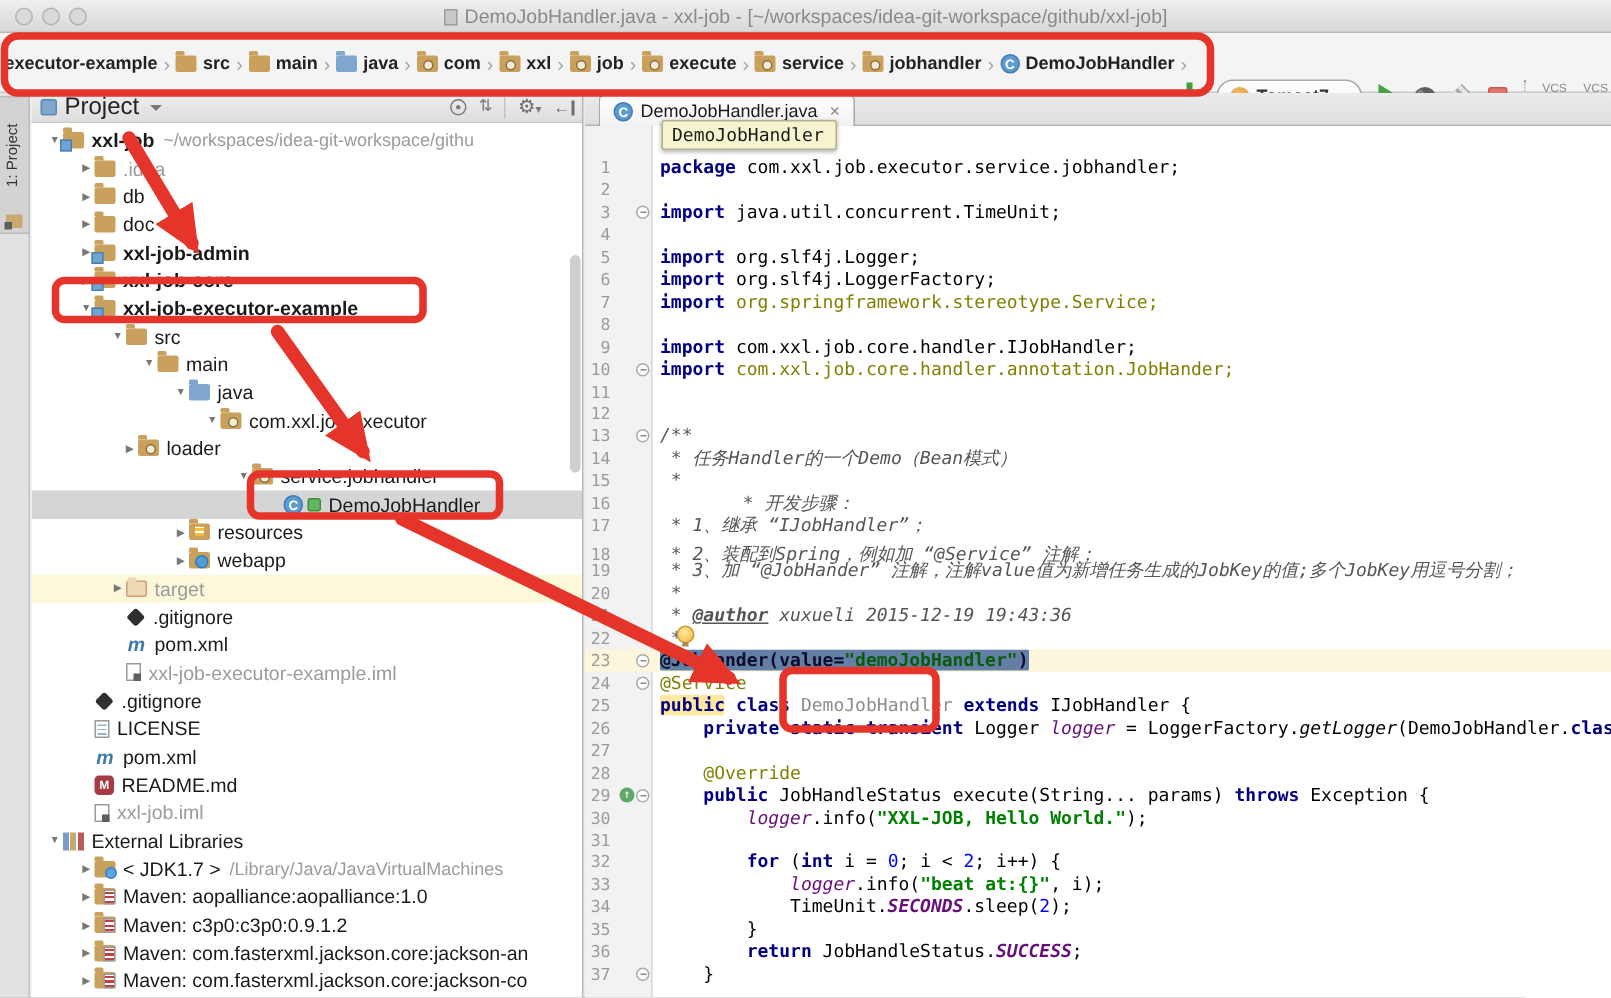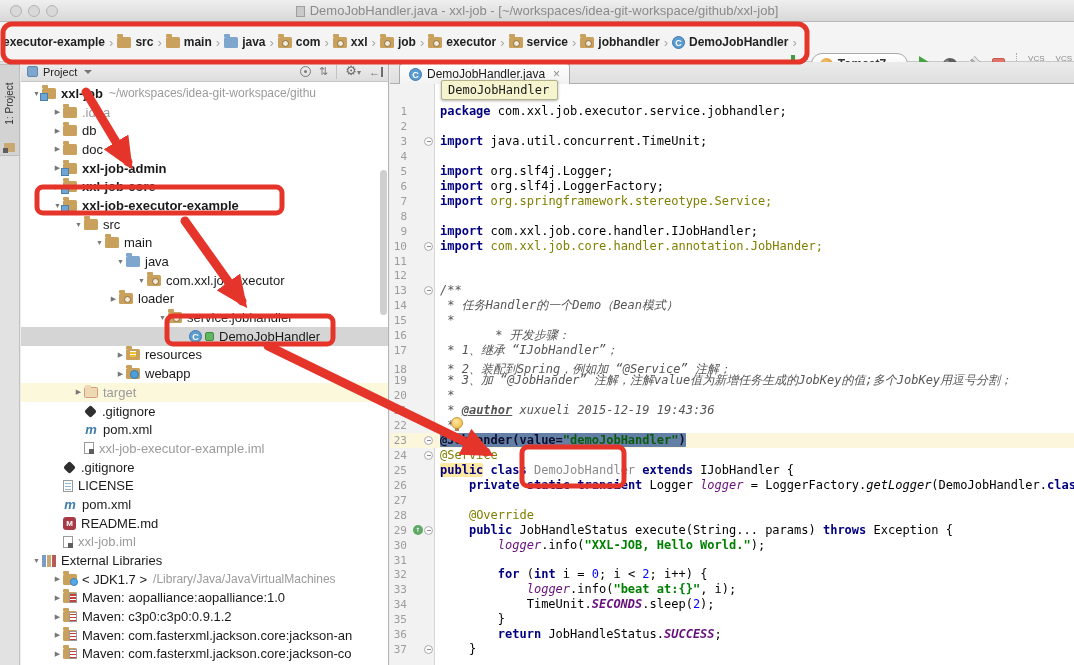--- a/index.html
+++ b/index.html
@@ -63,21 +63,21 @@
     border:1px solid #BDBDBD; border-left:none; display:flex; flex-direction:column; align-items:center; justify-content:flex-end; padding-bottom:3px; }
   .astrip-label { transform:rotate(-90deg); transform-origin:center; font-size:10px; color:#333; white-space:nowrap; margin-bottom:34px; }
   .mini-proj-icn { width:11px; height:9px; background:#C9A96F; border-radius:1px; position:relative; }
   .mini-proj-icn::after { content:""; position:absolute; left:-1px; bottom:-1px; width:5px; height:5px; background:#5E5E5E; }
 
   
   .proj-panel { position:absolute; left:21px; top:62px; width:368px; bottom:0; background:#FFFFFF; border-right:1px solid #B5B5B5; }
   .proj-header { position:relative; height:20px; background:linear-gradient(#EFEFEF,#DEDEDE); border-bottom:1px solid #C6C6C6;
     display:flex; align-items:center; padding-left:6px; gap:5px; }
   .proj-header-icn { width:11px; height:11px; background:#7FA7CE; border:1px solid #5F87AE; border-radius:2px; }
-  .proj-header-title { font-size:11px; color:#222; }
+  .proj-header-title { font-size:16px; color:#222; }
   .hdr-caret { width:0; height:0; border-left:4px solid transparent; border-right:4px solid transparent; border-top:4px solid #777; margin-left:2px;}
   .hdr-icons { position:absolute; right:5px; top:2px; display:flex; align-items:center; gap:8px; color:#777; }
   .locate-icn { width:11px; height:11px; border:1.5px solid #7A7A7A; border-radius:50%; position:relative; }
   .locate-icn::after { content:""; position:absolute; left:2.5px; top:2.5px; width:3px; height:3px; border-radius:50%; background:#7A7A7A; }
   .collapse-icn { font-size:11px; color:#7A7A7A; line-height:11px; }
   .gear-icn { font-size:13px; color:#6E6E6E; line-height:13px; }
   .pin-icn { font-size:11px; color:#6E6E6E; border-right:2px solid #6E6E6E; padding-right:1px; line-height:10px; }
   .hdr-div { width:0; height:14px; border-left:1px solid #C2C2C2; }
 
   .tree { position:absolute; left:0; top:20px; right:0; bottom:0; overflow:hidden; padding-top:2px; }
@@ -201,21 +201,21 @@
           <span>xxl</span>
         </span>
         <span class="chev">›</span>
         <span class="crumb">
           <span class="ticn package"></span>
           <span>job</span>
         </span>
         <span class="chev">›</span>
         <span class="crumb">
           <span class="ticn package"></span>
-          <span>executor</span>
+          <span>execute</span>
         </span>
         <span class="chev">›</span>
         <span class="crumb">
           <span class="ticn package"></span>
           <span>service</span>
         </span>
         <span class="chev">›</span>
         <span class="crumb">
           <span class="ticn package"></span>
           <span>jobhandler</span>
@@ -330,21 +330,21 @@
         <div class="tree-row" style="padding-left: 94px;">
           <span class="arrow">▼</span>
           <span class="ticn folder-blue"></span>
           <span class="lbl">java</span>
         </div>
         <div class="tree-row" style="padding-left: 115px;">
           <span class="arrow">▼</span>
           <span class="ticn package"></span>
           <span class="lbl">com.xxl.job.executor</span>
         </div>
-        <div class="tree-row" style="padding-left: 87px;">
+        <div class="tree-row" style="padding-left: 60px;">
           <span class="arrow">▶</span>
           <span class="ticn package"></span>
           <span class="lbl">loader</span>
         </div>
         <div class="tree-row" style="padding-left: 136px;">
           <span class="arrow">▼</span>
           <span class="ticn package"></span>
           <span class="lbl">service.jobhandler</span>
         </div>
         <div class="tree-row sel" style="padding-left: 157px;">

